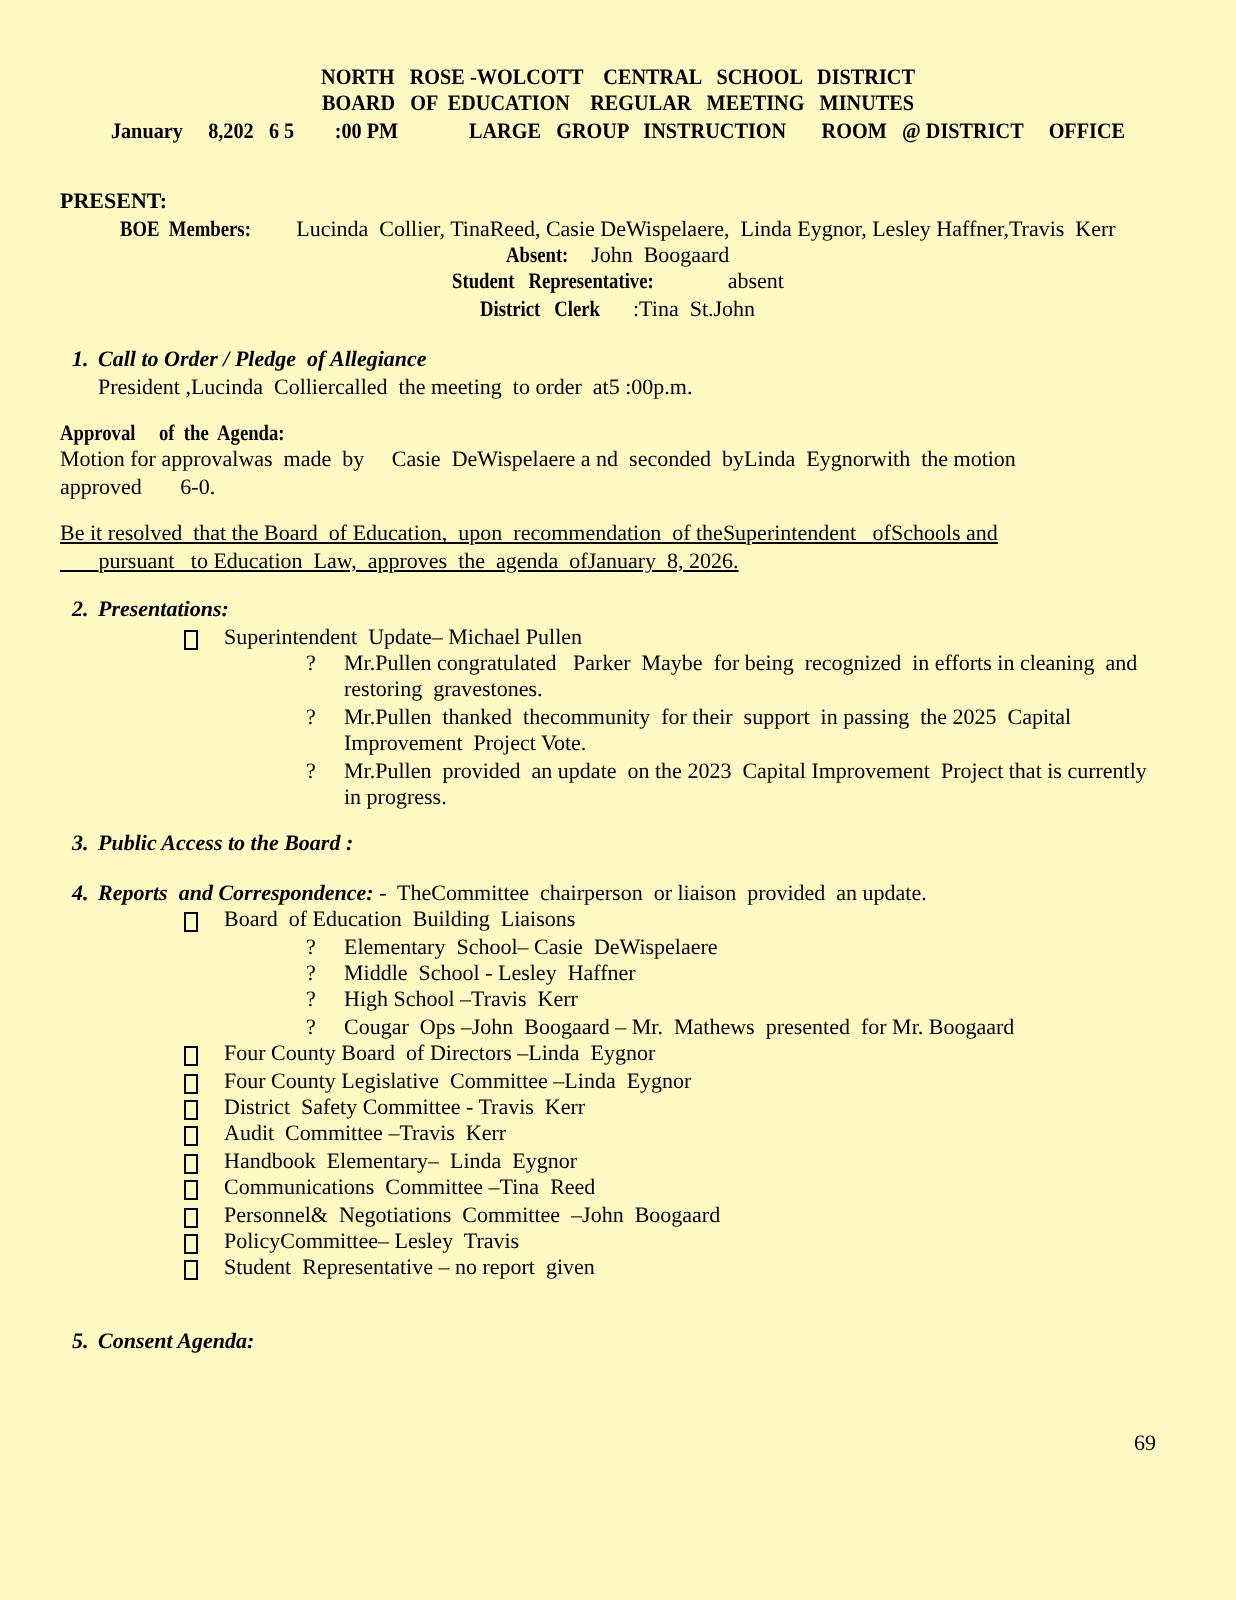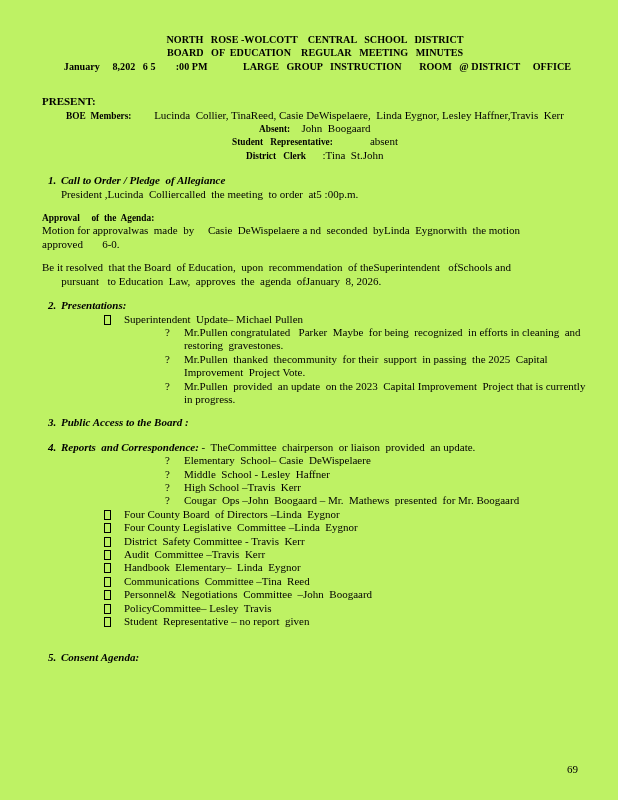--- a/index.html
+++ b/index.html
@@ -1,26 +1,26 @@
 <!DOCTYPE html>
 <html><head>
 <meta charset="utf-8">
 <style>
   html, body { margin: 0; padding: 0; background: #ffffff; }
   .page {
     position: relative;
     width: 618px;
     height: 800px;
-    background: #bef264;
+    background: #fef9c3;
     color: #000000;
     font-family: "Liberation Serif", "DejaVu Serif", serif;
     font-size: 11px;
     line-height: 13.4px;
     box-sizing: border-box;
-    padding: 33px 30px 0 42px;
+    padding: 33px 30px 0 30px;
     overflow: hidden;
   }
   .pre { white-space: pre-wrap; }
   .hdr { text-align: center; font-weight: bold; }
   .hdr-line { white-space: pre; transform: scaleX(0.92); transform-origin: 50% 50%; }
   .present { margin-top: 22px; }
   .bold { font-weight: bold; }
   .cbl {
     font-weight: bold;
     display: inline-block;
@@ -33,33 +33,33 @@
   .mt10 { margin-top: 10px; }
   .mt11 { margin-top: 11px; }
   .mt12 { margin-top: 12px; }
   .mt23 { margin-top: 23px; }
   .sec-head { display: flex; margin-left: 6px; font-weight: bold; font-style: italic; }
   .num { flex: none; width: 13px; }
   .sec-title-line { flex: 1; white-space: pre-wrap; }
   .head-rest { font-weight: normal; font-style: normal; }
   .sec-body { margin-left: 19px; white-space: pre-wrap; }
   .approval-body { white-space: pre-wrap; }
-  .resolution { margin-top: 10px; white-space: pre-wrap; }
+  .resolution { margin-top: 10px; white-space: pre-wrap; text-decoration: underline; }
   .b1 { display: flex; margin-left: 62px; align-items: flex-start; }
   .box-bullet {
     flex: none;
     width: 5px;
     height: 8px;
     border: 1px solid #000000;
     margin: 2px 13px 0 0;
   }
   .b2 { display: flex; margin-left: 123px; }
   .qmark { flex: none; width: 19px; }
   .btext { flex: 1; white-space: pre-wrap; }
-  .pagenum { position: absolute; top: 763px; right: 40px; }
+  .pagenum { position: absolute; top: 716px; right: 40px; }
 </style>
 </head>
 <body>
 
 <div class="page">
 
   <div class="hdr">
     <div class="hdr-line">NORTH   ROSE -WOLCOTT    CENTRAL   SCHOOL   DISTRICT</div>
     <div class="hdr-line">BOARD   OF  EDUCATION    REGULAR   MEETING   MINUTES</div>
     <div class="hdr-line">January     8,202   6 5        :00 PM              LARGE   GROUP   INSTRUCTION       ROOM   @ DISTRICT     OFFICE</div>
@@ -122,20 +122,24 @@
       <span class="num">3.</span>
       <span class="sec-title-line">Public Access to the Board :</span>
     </div>
   </div>
 
   <div class="mt11">
     <div class="sec-head">
       <span class="num">4.</span>
       <span class="sec-title-line"><span>Reports  and Correspondence:</span><span class="head-rest"> -  TheCommittee  chairperson  or liaison  provided  an update.</span></span>
     </div>
+    <div class="b1">
+      <span class="box-bullet"></span>
+      <span class="btext">Board  of Education  Building  Liaisons</span>
+    </div>
     <div class="b2">
       <span class="qmark">?</span>
       <span class="btext">Elementary  School– Casie  DeWispelaere</span>
     </div>
     <div class="b2">
       <span class="qmark">?</span>
       <span class="btext">Middle  School - Lesley  Haffner</span>
     </div>
     <div class="b2">
       <span class="qmark">?</span>

